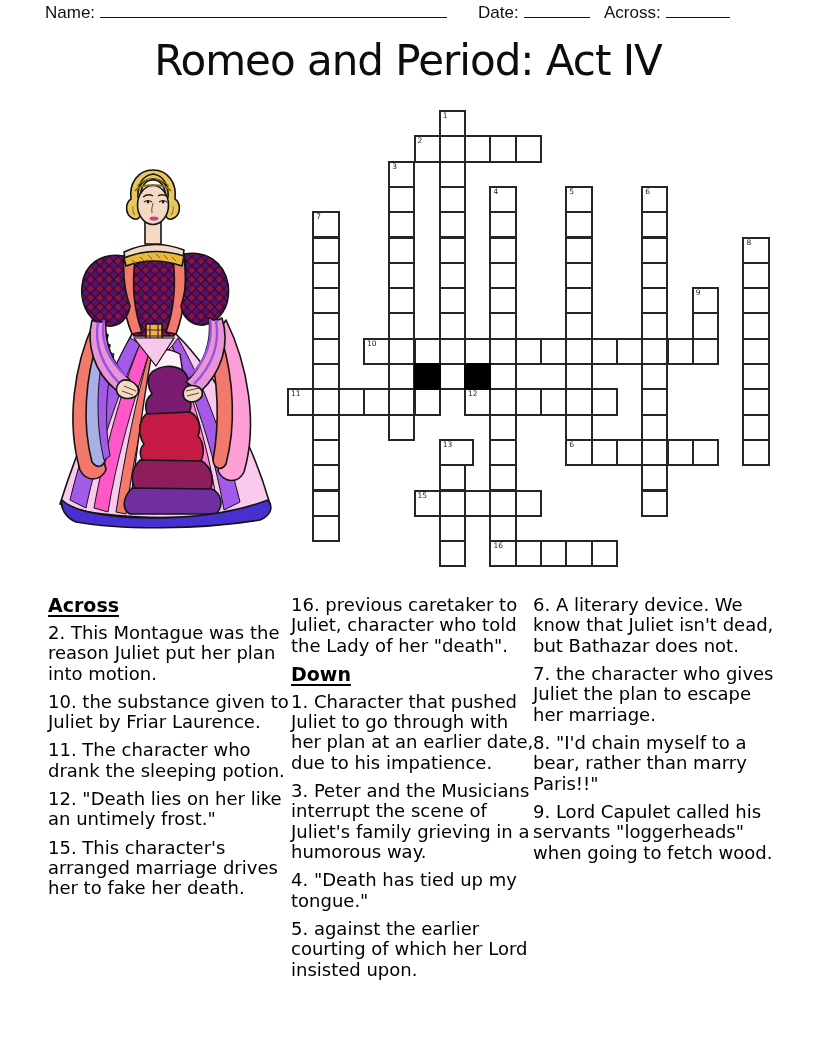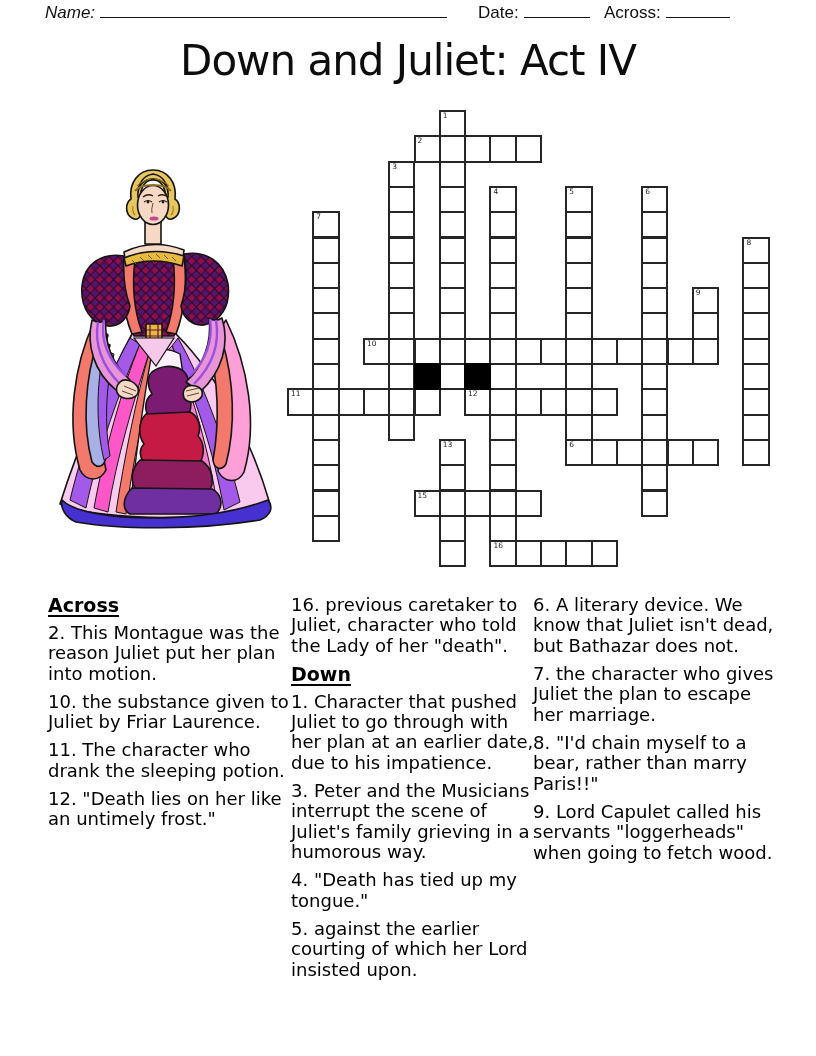--- a/index.html
+++ b/index.html
@@ -22,31 +22,31 @@
                text-underline-offset:3px;text-decoration-thickness:2px;margin:0 0 6px 0;}
   .clue{font:18px/1.13 "DejaVu Sans",sans-serif;margin:0 0 8px 0;}
   .clue b{font-weight:normal;}
   svg .ln{stroke:#141414;stroke-width:1.6;stroke-linejoin:round;stroke-linecap:round;}
 </style>
 </head>
 <body>
 
 <div class="page">
 
-  <div class="topgroup" style="left:45px;font-style:italic;">
+  <div class="topgroup" style="left:45px;">
     <span>Name:</span><span class="blank" style="width:347px;"></span>
   </div>
   <div class="topgroup" style="left:478px;">
     <span>Date:</span><span class="blank" style="width:66px;"></span>
   </div>
   <div class="topgroup" style="left:604px;">
     <span>Across:</span><span class="blank" style="width:64px;"></span>
   </div>
 
-  <div class="title">Down and Juliet: Act IV</div>
+  <div class="title">Romeo and Period: Act IV</div>
 
   <svg style="position:absolute;left:40px;top:160px;" width="250" height="370" viewBox="0 0 250 370">
     <defs>
       <pattern id="checks" width="13" height="13" patternUnits="userSpaceOnUse" patternTransform="rotate(45)">
         <rect width="13" height="13" fill="#8c0f52"></rect>
         <rect width="6.5" height="6.5" fill="#55156e"></rect>
         <rect x="6.5" y="6.5" width="6.5" height="6.5" fill="#55156e"></rect>
         <path d="M0 0H13M0 6.5H13M0 13H13M0 0V13M6.5 0V13M13 0V13" stroke="#23081c" stroke-width="0.9"></path>
       </pattern>
     </defs>
@@ -252,37 +252,38 @@
       <div class="cell" style="left: 742.4px; top: 312.4px; width: 27.3px; height: 27.3px;"></div>
       <div class="cell" style="left: 742.4px; top: 337.7px; width: 27.3px; height: 27.3px;"></div>
       <div class="cell" style="left: 742.4px; top: 363px; width: 27.3px; height: 27.3px;"></div>
       <div class="cell" style="left: 742.4px; top: 388.3px; width: 27.3px; height: 27.3px;"></div>
       <div class="cell" style="left: 742.4px; top: 413.6px; width: 27.3px; height: 27.3px;"></div>
       <div class="cell" style="left: 742.4px; top: 438.9px; width: 27.3px; height: 27.3px;"></div>
       <div class="cell" style="left: 691.8px; top: 287.1px; width: 27.3px; height: 27.3px;">
         <span class="cellnum">9</span>
       </div>
       <div class="cell" style="left: 691.8px; top: 312.4px; width: 27.3px; height: 27.3px;"></div>
-      <div class="cell" style="left: 438.8px; top: 438.9px; width: 27px; height: 27.3px;">
+      <div class="cell" style="left: 438.8px; top: 438.9px; width: 35px; height: 27.3px;">
         <span class="cellnum">13</span>
       </div>
       <div class="cell" style="left: 438.8px; top: 464.2px; width: 27.3px; height: 27.3px;"></div>
       <div class="cell" style="left: 438.8px; top: 514.8px; width: 27.3px; height: 27.3px;"></div>
       <div class="cell" style="left: 438.8px; top: 540.1px; width: 27.3px; height: 27.3px;"></div>
       <div class="cell black" style="left: 413.5px; top: 363px; width: 27.3px; height: 27.3px;"></div>
       <div class="cell black" style="left: 464.1px; top: 363px; width: 27.3px; height: 27.3px;"></div>
     </div>
 
   <div id="clues">
       <div class="clue-col" style="left: 48px;">
         <div class="clue-header">Across</div>
         <div class="clue"><b>2. </b>This Montague was the reason Juliet put her plan into motion.</div>
         <div class="clue"><b>10. </b>the substance given to Juliet by Friar Laurence.</div>
         <div class="clue"><b>11. </b>The character who drank the sleeping potion.</div>
         <div class="clue"><b>12. </b>"Death lies on her like an untimely frost."</div>
+        <div class="clue"><b>15. </b>This character's arranged marriage drives her to fake her death.</div>
       </div>
       <div class="clue-col" style="left: 291px;">
         <div class="clue"><b>16. </b>previous caretaker to Juliet, character who told the Lady of her "death".</div>
         <div class="clue-header">Down</div>
         <div class="clue"><b>1. </b>Character that pushed Juliet to go through with her plan at an earlier date, due to his impatience.</div>
         <div class="clue"><b>3. </b>Peter and the Musicians interrupt the scene of Juliet's family grieving in a humorous way.</div>
         <div class="clue"><b>4. </b>"Death has tied up my tongue."</div>
         <div class="clue"><b>5. </b>against the earlier courting of which her Lord insisted upon.</div>
       </div>
       <div class="clue-col" style="left: 533px;">

